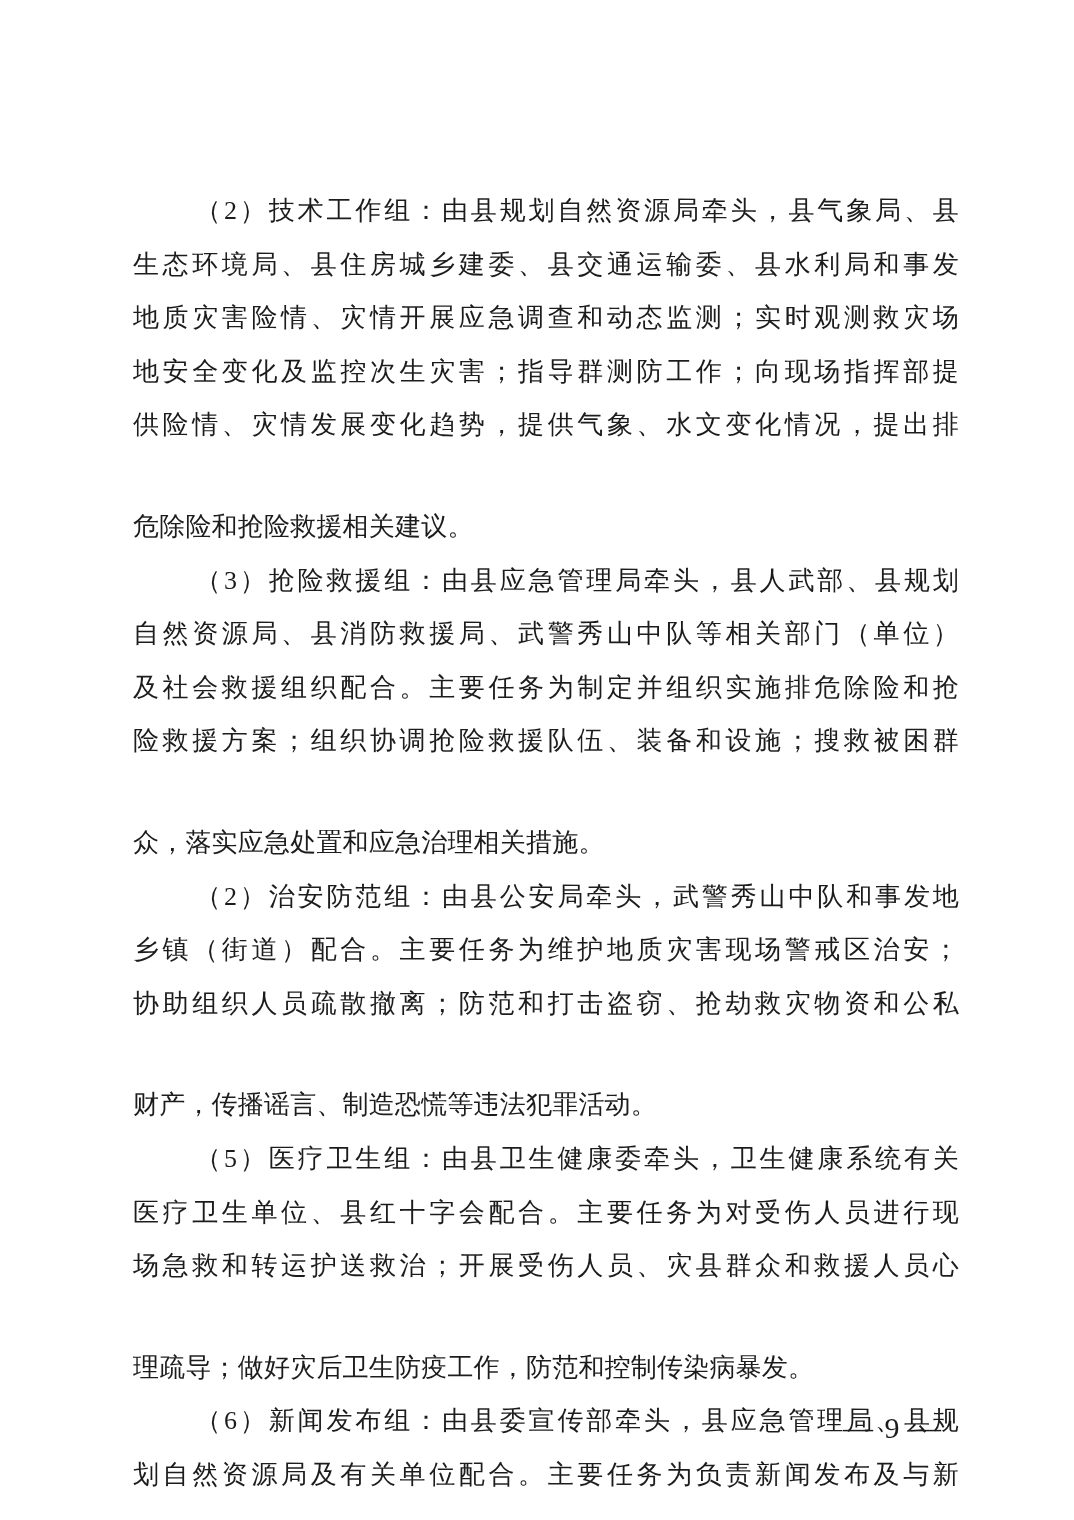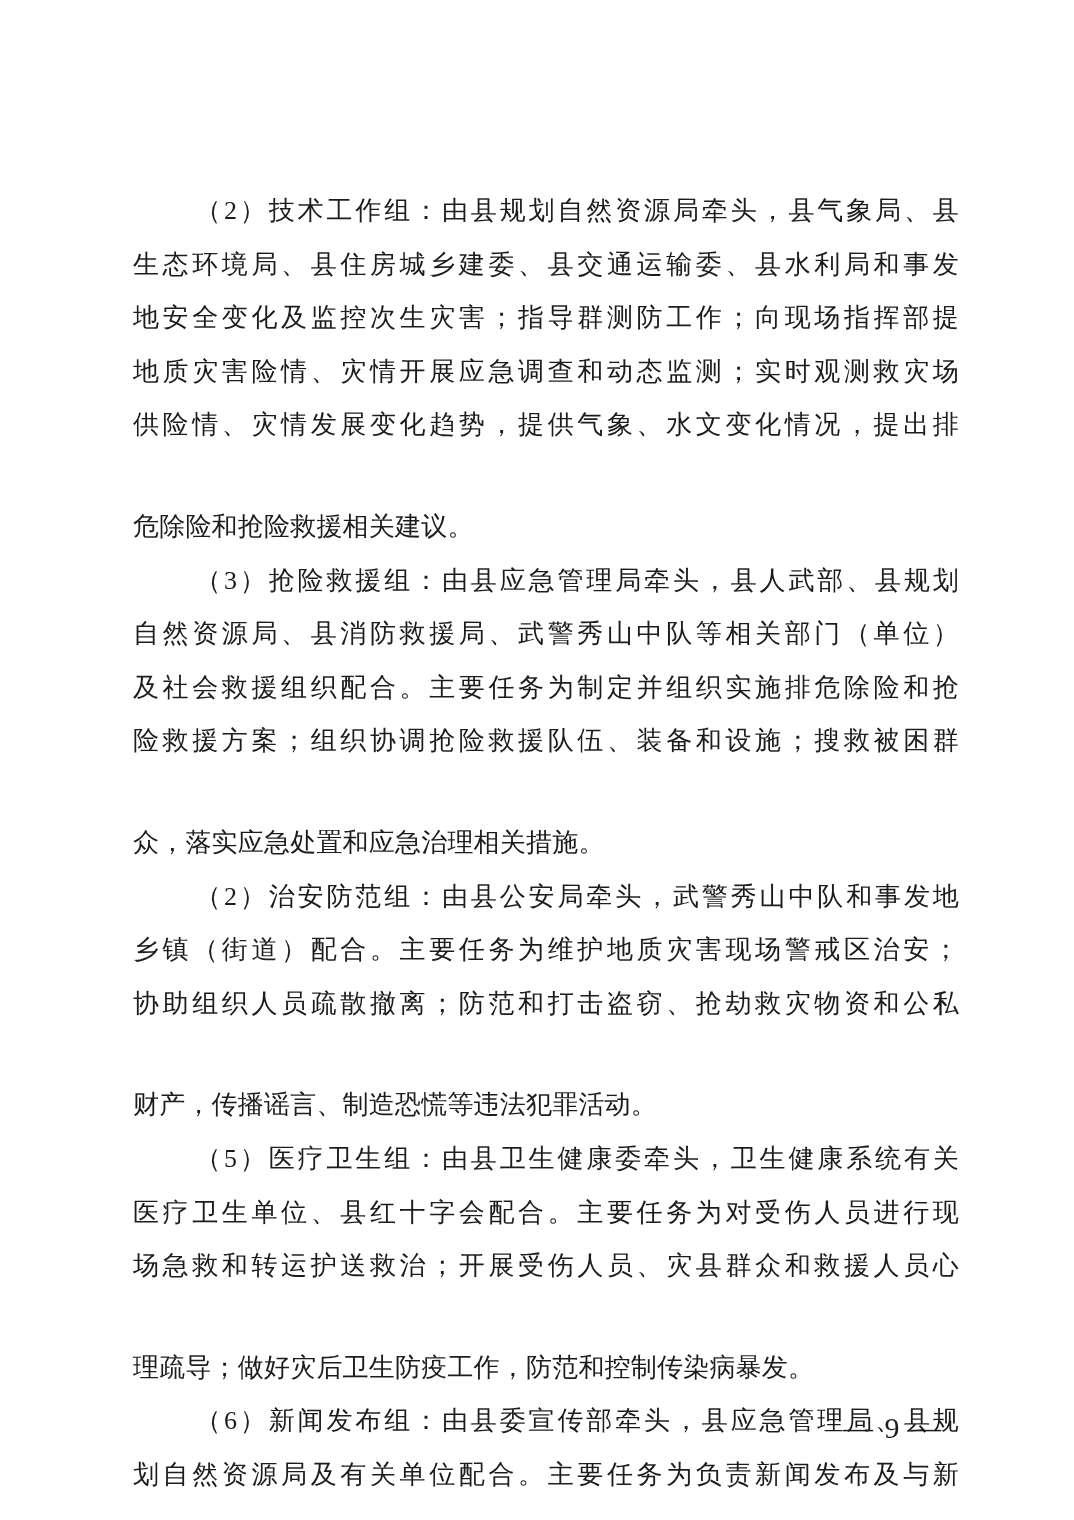--- a/index.html
+++ b/index.html
@@ -48,22 +48,22 @@
     font-family: "Liberation Serif", "DejaVu Serif", serif;
   }
 </style>
 </head>
 <body>
 
 <div class="page">
   <div class="doc-body">
       <div class="line para-first">（2）技术工作组：由县规划自然资源局牵头，县气象局、县</div>
       <div class="line">生态环境局、县住房城乡建委、县交通运输委、县水利局和事发</div>
+      <div class="line">地质灾害险情、灾情开展应急调查和动态监测；实时观测救灾场</div>
       <div class="line">地安全变化及监控次生灾害；指导群测防工作；向现场指挥部提</div>
-      <div class="line">地质灾害险情、灾情开展应急调查和动态监测；实时观测救灾场</div>
       <div class="line">供险情、灾情发展变化趋势，提供气象、水文变化情况，提出排</div>
       <div class="line para-last">危除险和抢险救援相关建议。</div>
       <div class="line para-first">（3）抢险救援组：由县应急管理局牵头，县人武部、县规划</div>
       <div class="line">自然资源局、县消防救援局、武警秀山中队等相关部门（单位）</div>
       <div class="line">及社会救援组织配合。主要任务为制定并组织实施排危除险和抢</div>
       <div class="line">险救援方案；组织协调抢险救援队伍、装备和设施；搜救被困群</div>
       <div class="line para-last">众，落实应急处置和应急治理相关措施。</div>
       <div class="line para-first">（2）治安防范组：由县公安局牵头，武警秀山中队和事发地</div>
       <div class="line">乡镇（街道）配合。主要任务为维护地质灾害现场警戒区治安；</div>
       <div class="line">协助组织人员疏散撤离；防范和打击盗窃、抢劫救灾物资和公私</div>

